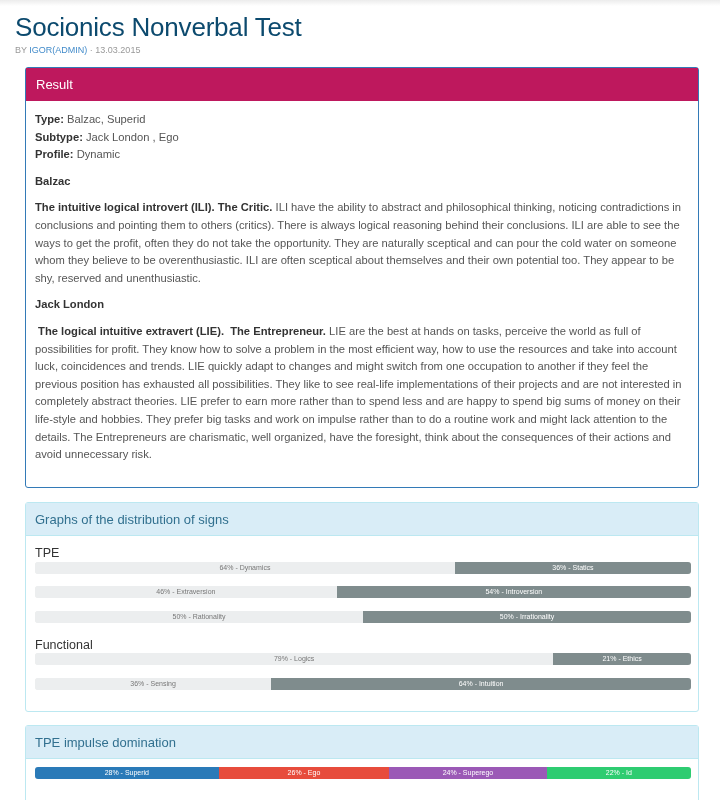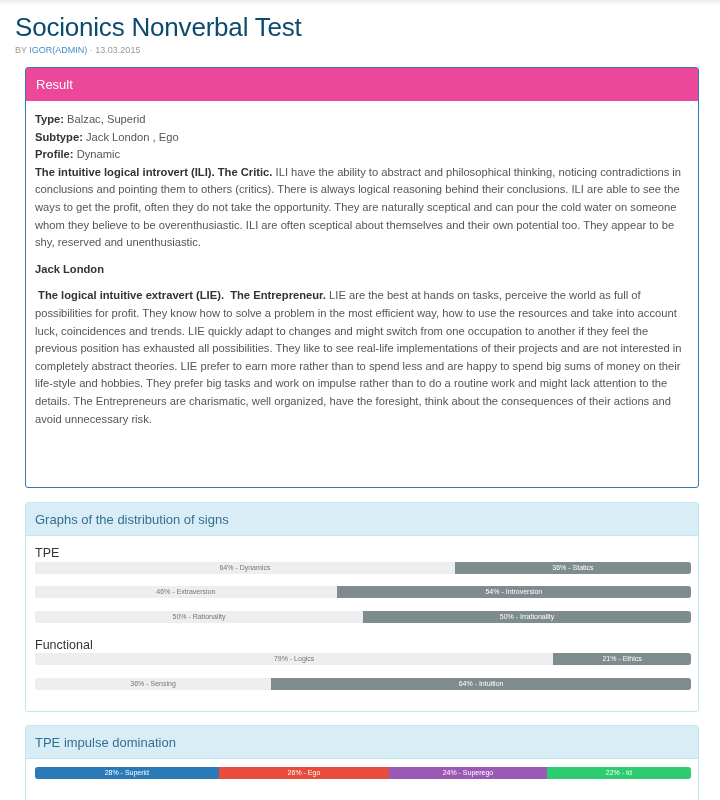--- a/index.html
+++ b/index.html
@@ -5,21 +5,21 @@
   * { box-sizing: border-box; margin: 0; padding: 0; }
   html, body { width: 720px; height: 800px; overflow: hidden; background: #ffffff; }
   body { font-family: "Liberation Sans", sans-serif; color: #555; position: relative; }
   .topbar { position: absolute; left: 0; top: 0; width: 720px; height: 6px; background: linear-gradient(#ececec, #fff); }
   .page-title { position: absolute; left: 15px; top: 12px; font-size: 26px; color: #0c4a6e; font-weight: normal; letter-spacing: -0.2px; }
   .byline { position: absolute; left: 15px; top: 45px; font-size: 9px; color: #999; text-align: right; }
   .byline .author { color: #428bca; }
 
   .panel { position: absolute; left: 25px; width: 674px; border: 1px solid; border-radius: 3px; background: #fff; }
   .panel-result { top: 67px; height: 421px; border-color: #337ab7; }
-  .panel-result .panel-heading { background: #ec4899; color: #fff; height: 33px; padding: 0 10px; line-height: 33px; font-size: 13px; }
+  .panel-result .panel-heading { background: #be185d; color: #fff; height: 33px; padding: 0 10px; line-height: 33px; font-size: 13px; }
   .panel-info { border-color: #bce8f1; }
   .panel-info .panel-heading { background: #d9edf7; color: #31708f; height: 33px; line-height: 33px; padding: 0 9px; font-size: 13px; border-bottom: 1px solid #bce8f1; }
   .panel-signs { top: 502px; height: 210px; }
   .panel-dom { top: 725px; height: 90px; }
 
   .result-body { padding: 10px 9px; font-size: 11.2px; line-height: 17.6px; color: #555; }
   .result-body b { color: #333; }
   .meta-line { line-height: 17.6px; }
   .sub-head { font-weight: bold; color: #333; margin-top: 9px; margin-bottom: 9px; }
   .para { margin-bottom: 8px; }
@@ -44,20 +44,21 @@
   <span>BY </span><span class="author">IGOR(ADMIN)</span><span> · </span><span>13.03.2015</span>
 </div>
 
 <div class="panel panel-result">
   <div class="panel-heading">Result</div>
   <div class="result-body">
     <div class="meta-line"><b>Type:</b><span> Balzac, Superid</span></div>
     <div class="meta-line"><b>Subtype:</b><span> Jack London , Ego</span></div>
     <div class="meta-line"><b>Profile:</b><span> Dynamic</span></div>
 
+    <div class="sub-head">Balzac</div>
     <p class="para"><b>The intuitive logical introvert (ILI). The Critic.</b><span> ILI have the ability to abstract and philosophical thinking, noticing contradictions in conclusions and pointing them to others (critics). There is always logical reasoning behind their conclusions. ILI are able to see the ways to get the profit, often they do not take the opportunity. They are naturally sceptical and can pour the cold water on someone whom they believe to be overenthusiastic. ILI are often sceptical about themselves and their own potential too. They appear to be shy, reserved and unenthusiastic.</span></p>
 
     <div class="sub-head">Jack London</div>
     <p class="para"><b style="white-space:pre"> The logical intuitive extravert (LIE).  The Entrepreneur.</b><span> LIE are the best at hands on tasks, perceive the world as full of possibilities for profit. They know how to solve a problem in the most efficient way, how to use the resources and take into account luck, coincidences and trends. LIE quickly adapt to changes and might switch from one occupation to another if they feel the previous position has exhausted all possibilities. They like to see real-life implementations of their projects and are not interested in completely abstract theories. LIE prefer to earn more rather than to spend less and are happy to spend big sums of money on their life-style and hobbies. They prefer big tasks and work on impulse rather than to do a routine work and might lack attention to the details. The Entrepreneurs are charismatic, well organized, have the foresight, think about the consequences of their actions and avoid unnecessary risk.</span></p>
   </div>
 </div>
 
 <div class="panel panel-info panel-signs">
   <div class="panel-heading">Graphs of the distribution of signs</div>
 

